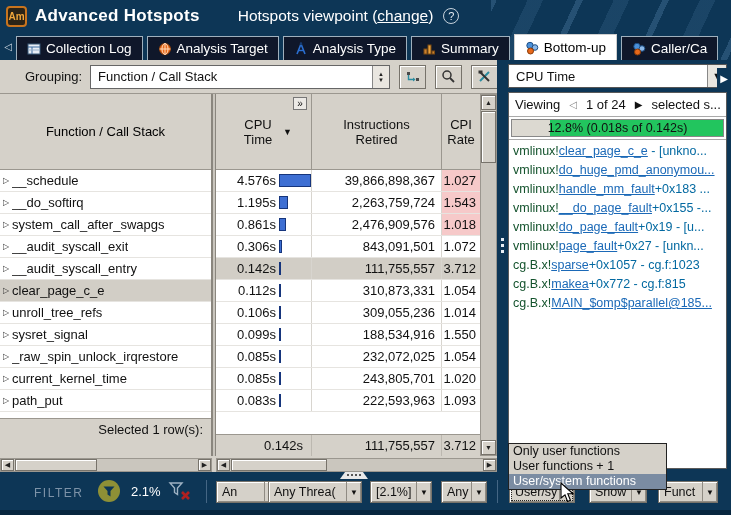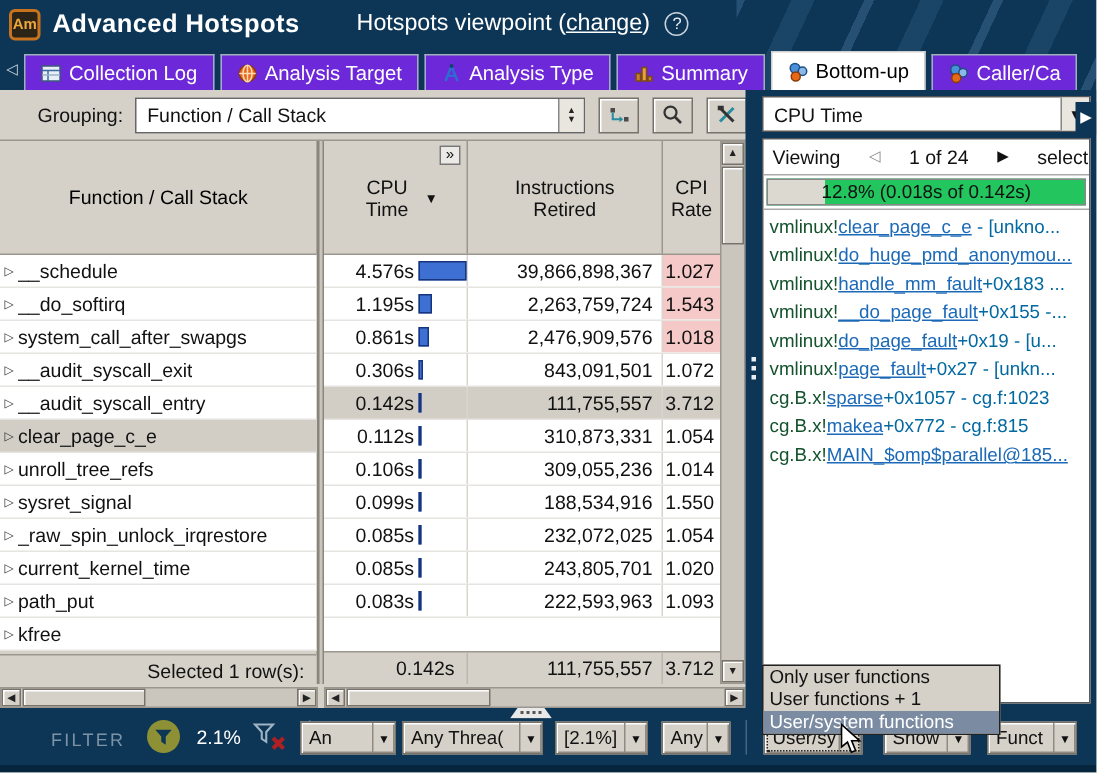--- a/index.html
+++ b/index.html
@@ -17,21 +17,21 @@
 
   
   #deco{position:absolute;right:0;top:0;width:240px;height:60px;overflow:hidden;pointer-events:none;z-index:1}
   #deco::before{content:"";position:absolute;right:-60px;top:-30px;width:320px;height:150px;
     background:repeating-linear-gradient(115deg,transparent 0 30px,rgba(125,175,220,.22) 30px 36px,transparent 36px 64px,rgba(125,175,220,.12) 64px 78px)}
 
   
   #tabbar{position:absolute;left:0;top:32px;width:731px;height:28px;display:flex;align-items:flex-end;z-index:4}
   .tabscroll{color:#cfd9e2;font-size:10px;align-self:center;width:16px;text-align:center;cursor:pointer}
   .tabscroll.right{position:absolute;right:0;top:36px;width:14px;height:22px;background:#0d3656;color:#fff;line-height:22px;z-index:6}
-  .tab{display:flex;align-items:center;gap:5px;height:24px;margin-right:4px;padding:0 10px;background:#6d28d9;border:1px solid #9fb0bd;border-bottom:none;color:#fff;font-size:13.5px;white-space:nowrap;cursor:pointer}
+  .tab{display:flex;align-items:center;gap:5px;height:24px;margin-right:4px;padding:0 10px;background:#0f172a;border:1px solid #9fb0bd;border-bottom:none;color:#fff;font-size:13.5px;white-space:nowrap;cursor:pointer}
   .tab.active{background:#fff;color:#000;height:26px;border-color:#cfcfcf;z-index:5}
   .tabicon{width:14px;height:14px;flex:0 0 auto}
 
   
   #leftarea{position:absolute;left:0;top:60px;width:498px;height:412px;background:#d5d1c9}
   #grouping{position:absolute;left:0;top:0;width:498px;height:34px;display:flex;align-items:center;border-bottom:1px solid #9b978f;padding-left:25px}
   .glabel{margin-right:8px}
   .combo{width:300px;height:24px;background:#fff;border:1px solid #666;display:flex;align-items:center}
   .combo .cval{flex:1;padding-left:7px;overflow:hidden;white-space:nowrap}
   .spin{width:17px;height:100%;border-left:1px solid #888;background:#e9e6e0;display:flex;flex-direction:column;align-items:center;justify-content:center;font-size:6px;line-height:6px;color:#222;cursor:pointer}
@@ -58,21 +58,21 @@
   .r.sel{background:#d2cec6}
   .tri{width:12px;text-align:center;font-size:8px;color:#333;flex:0 0 auto;cursor:pointer}
   .fname{overflow:hidden}
   .c1{width:96px;border-right:1px solid #d8d5cf;display:flex;flex:0 0 auto}
   .c1 .num{width:60px;text-align:right;flex:0 0 auto}
   .bar{display:inline-block;height:13px;margin:4px 0 0 3px;background:#3e6fd3;border:1px solid #16357c}
   .c2{width:130px;text-align:right;padding-right:6px;border-right:1px solid #d8d5cf;flex:0 0 auto}
   .c3{width:38px;text-align:right;padding-right:4px;flex:0 0 auto}
   .c3.hot{background:#f6c9c9}
 
-  #sum1{position:absolute;left:0;top:376px;width:211px;height:22px;line-height:21px;background:#d5d1c9;text-align:right;padding-right:8px;border-top:1px solid #9b978f}
+  #sum1{position:absolute;left:0;top:358px;width:211px;height:22px;line-height:21px;background:#d5d1c9;text-align:right;padding-right:8px;border-top:1px solid #9b978f}
   #sum2{position:absolute;left:216px;top:374px;width:264px;height:22px;line-height:21px;background:#d5d1c9;display:flex;border-top:1px solid #9b978f}
   #sum2 .c1{justify-content:flex-end;padding-right:8px;border-right:1px solid #bcb8b0}
   #sum2 .c2{border-right:1px solid #bcb8b0}
 
   
   .sbx{position:absolute;background:#cac6be;border:1px solid #9b978f}
   .sbtn{position:absolute;background:#d5d1c9;border:1px solid #77736b;box-shadow:inset 1px 1px 0 #fff;font-size:7px;color:#222;display:flex;align-items:center;justify-content:center;cursor:pointer}
   .sthumb{position:absolute;background:#d5d1c9;border:1px solid #77736b;box-shadow:inset 1px 1px 0 #fff;cursor:pointer}
   #vscroll{left:480px;top:34px;width:17px;height:362px}
   #vscroll .up{left:0;top:0;width:15px;height:15px}
@@ -86,21 +86,21 @@
   #hs2 .sthumb{left:14px;top:0;width:96px;height:12px}
 
   
   #rstrip{position:absolute;left:497px;top:60px;width:11px;height:412px;background:#0d3656}
   #rgrip{position:absolute;left:501px;top:238px;width:3px;height:3px;background:#e8eef4;box-shadow:0 6px 0 #e8eef4,0 12px 0 #e8eef4;cursor:col-resize}
   #stackpanel{position:absolute;left:508px;top:60px;width:223px;height:412px;background:#0d3656}
   #metriccombo{position:absolute;left:0;top:4px;width:219px;height:24px;background:#fff;border:1px solid #555;display:flex;align-items:center;cursor:pointer}
   #metriccombo .cval{flex:1;padding-left:7px}
   #metriccombo .drop{width:19px;height:100%;border-left:1px solid #888;background:#e9e6e0;display:flex;align-items:center;justify-content:center;font-size:9px}
   #stackwhite{position:absolute;left:0;top:32px;width:219px;height:377px;background:#fff;border:1px solid #5a5a5a}
-  #viewrow{height:24px;display:flex;align-items:center;gap:19px;padding:0 6px;border-bottom:1px solid #aaa;white-space:nowrap;overflow:hidden}
+  #viewrow{height:24px;display:flex;align-items:center;gap:9px;padding:0 6px;border-bottom:1px solid #aaa;white-space:nowrap;overflow:hidden}
   #viewrow .nav{font-size:10px;cursor:pointer}
   #viewrow .prev{color:#888}
   #progressrow{height:23px;padding:2px;border-bottom:1px solid #aaa}
   #progressbar{position:relative;height:18px;border:1px solid #888;background:#22c55e;overflow:hidden}
   #progressfill{position:absolute;left:0;top:0;bottom:0;background:#dcd9d1}
   #progresslabel{position:relative;text-align:center;font-size:12.5px;line-height:17px}
   #frames{padding-top:2px}
   .frame{height:19px;line-height:19px;padding-left:4px;white-space:nowrap;overflow:hidden;font-size:12.5px}
   .frame .mod{color:#14532d}
   .frame .lnk{color:#1b69b7;text-decoration:underline;cursor:pointer}
@@ -463,21 +463,21 @@
     </span>
     <span class="fpct">2.1%</span>
     <span id="fclear">
       <svg width="24" height="21" viewBox="0 0 24 21">
           <path d="M2 2 h12 l-4.5 5 v6.5 l-3 -2 v-4.5 z" fill="none" stroke="#9fb3c4" stroke-width="1.4"></path>
           <line x1="14" y1="11" x2="21" y2="18" stroke="#b02020" stroke-width="2.6"></line>
           <line x1="21" y1="11" x2="14" y2="18" stroke="#b02020" stroke-width="2.6"></line>
         </svg>
     </span>
     <span class="fdiv" style="left:206px"></span>
-    <div class="fbtn" style="left:200px;width:64px">
+    <div class="fbtn" style="left:216px;width:64px">
         <span class="lbl">An</span>
         <span class="drop">▼</span>
       </div>
     <div class="fbtn" style="left:268px;width:94px">
         <span class="lbl">Any Threa(</span>
         <span class="drop">▼</span>
       </div>
     <div class="fbtn" style="left:370px;width:62px">
         <span class="lbl">[2.1%]</span>
         <span class="drop">▼</span>

